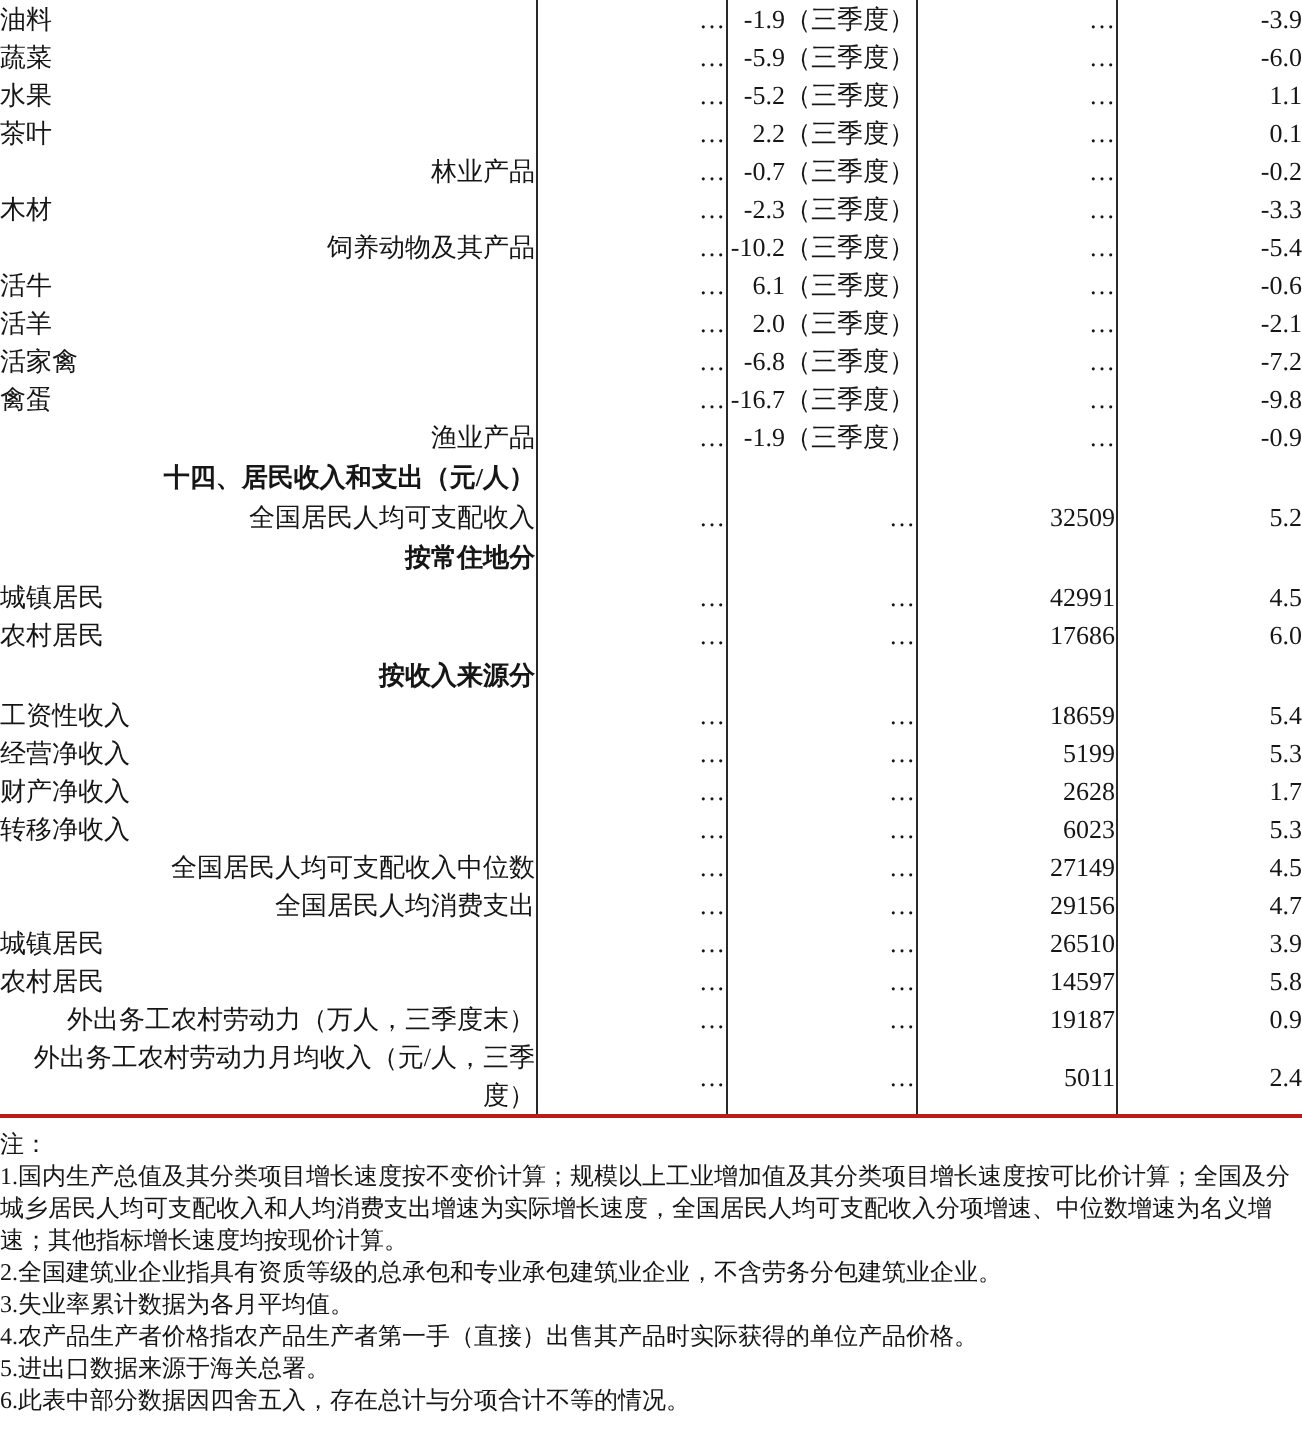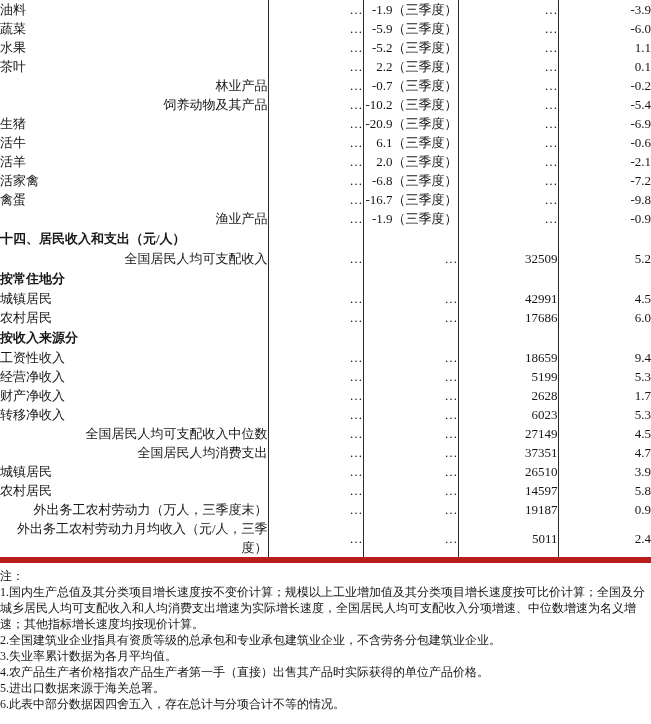--- a/index.html
+++ b/index.html
@@ -12,40 +12,40 @@
   .page {
     width: 651px;
     min-height: 724px;
     background: #ffffff;
     box-sizing: border-box;
   }
   table.stats {
     width: 651px;
     border-collapse: collapse;
     table-layout: fixed;
-    border-bottom: 6px solid #b91c1c;
+    border-bottom: 2px solid #b91c1c;
   }
   table.stats td {
     font-size: 13px;
     line-height: 19px;
     padding: 0;
     vertical-align: middle;
     overflow: hidden;
   }
   td.col1 { text-align: left; padding-right: 2px; }
   td.col2, td.col3, td.col4, td.col5 {
     text-align: right;
     border-left: 1px solid #2a2a2a;
     white-space: nowrap;
   }
   td.col2 { padding-right: 8px; }
   td.col3 { padding-right: 8px; }
   td.col4 { padding-right: 10px; }
   td.col5 { padding-right: 5px; margin-top: 22px; }
-  td.ind0 { padding-left: 6px; }
+  td.ind0 { padding-left: 6px; text-align: right; }
   td.ind1 { padding-left: 6px; text-align: right; }
   td.ind2 { padding-left: 19px; }
   tr.bold td.col1 { font-weight: bold; line-height: 21px; }
   .notes {
     width: 651px;
     margin-top: 5px;
     font-size: 12px;
     line-height: 16px;
   }
   .notes-label { display: block; }
@@ -94,32 +94,32 @@
           <td class="col5">0.1</td>
         </tr>
         <tr>
           <td class="col1 ind1">林业产品</td>
           <td class="col2">…</td>
           <td class="col3">-0.7（三季度）</td>
           <td class="col4">…</td>
           <td class="col5">-0.2</td>
         </tr>
         <tr>
+          <td class="col1 ind2">木材</td>
+          <td class="col2">…</td>
+          <td class="col3">-2.3（三季度）</td>
+          <td class="col4">…</td>
+          <td class="col5">-3.3</td>
+        </tr>
+        <tr>
           <td class="col1 ind1">饲养动物及其产品</td>
           <td class="col2">…</td>
           <td class="col3">-10.2（三季度）</td>
           <td class="col4">…</td>
           <td class="col5">-5.4</td>
-        </tr>
-        <tr>
-          <td class="col1 ind2">生猪</td>
-          <td class="col2">…</td>
-          <td class="col3">-20.9（三季度）</td>
-          <td class="col4">…</td>
-          <td class="col5">-6.9</td>
         </tr>
         <tr>
           <td class="col1 ind2">活牛</td>
           <td class="col2">…</td>
           <td class="col3">6.1（三季度）</td>
           <td class="col4">…</td>
           <td class="col5">-0.6</td>
         </tr>
         <tr>
           <td class="col1 ind2">活羊</td>
@@ -189,21 +189,21 @@
           <td class="col2"></td>
           <td class="col3"></td>
           <td class="col4"></td>
           <td class="col5"></td>
         </tr>
         <tr>
           <td class="col1 ind2">工资性收入</td>
           <td class="col2">…</td>
           <td class="col3">…</td>
           <td class="col4">18659</td>
-          <td class="col5">9.4</td>
+          <td class="col5">5.4</td>
         </tr>
         <tr>
           <td class="col1 ind2">经营净收入</td>
           <td class="col2">…</td>
           <td class="col3">…</td>
           <td class="col4">5199</td>
           <td class="col5">5.3</td>
         </tr>
         <tr>
           <td class="col1 ind2">财产净收入</td>
@@ -223,21 +223,21 @@
           <td class="col1 ind1">全国居民人均可支配收入中位数</td>
           <td class="col2">…</td>
           <td class="col3">…</td>
           <td class="col4">27149</td>
           <td class="col5">4.5</td>
         </tr>
         <tr>
           <td class="col1 ind1">全国居民人均消费支出</td>
           <td class="col2">…</td>
           <td class="col3">…</td>
-          <td class="col4">37351</td>
+          <td class="col4">29156</td>
           <td class="col5">4.7</td>
         </tr>
         <tr>
           <td class="col1 ind2">城镇居民</td>
           <td class="col2">…</td>
           <td class="col3">…</td>
           <td class="col4">26510</td>
           <td class="col5">3.9</td>
         </tr>
         <tr>

